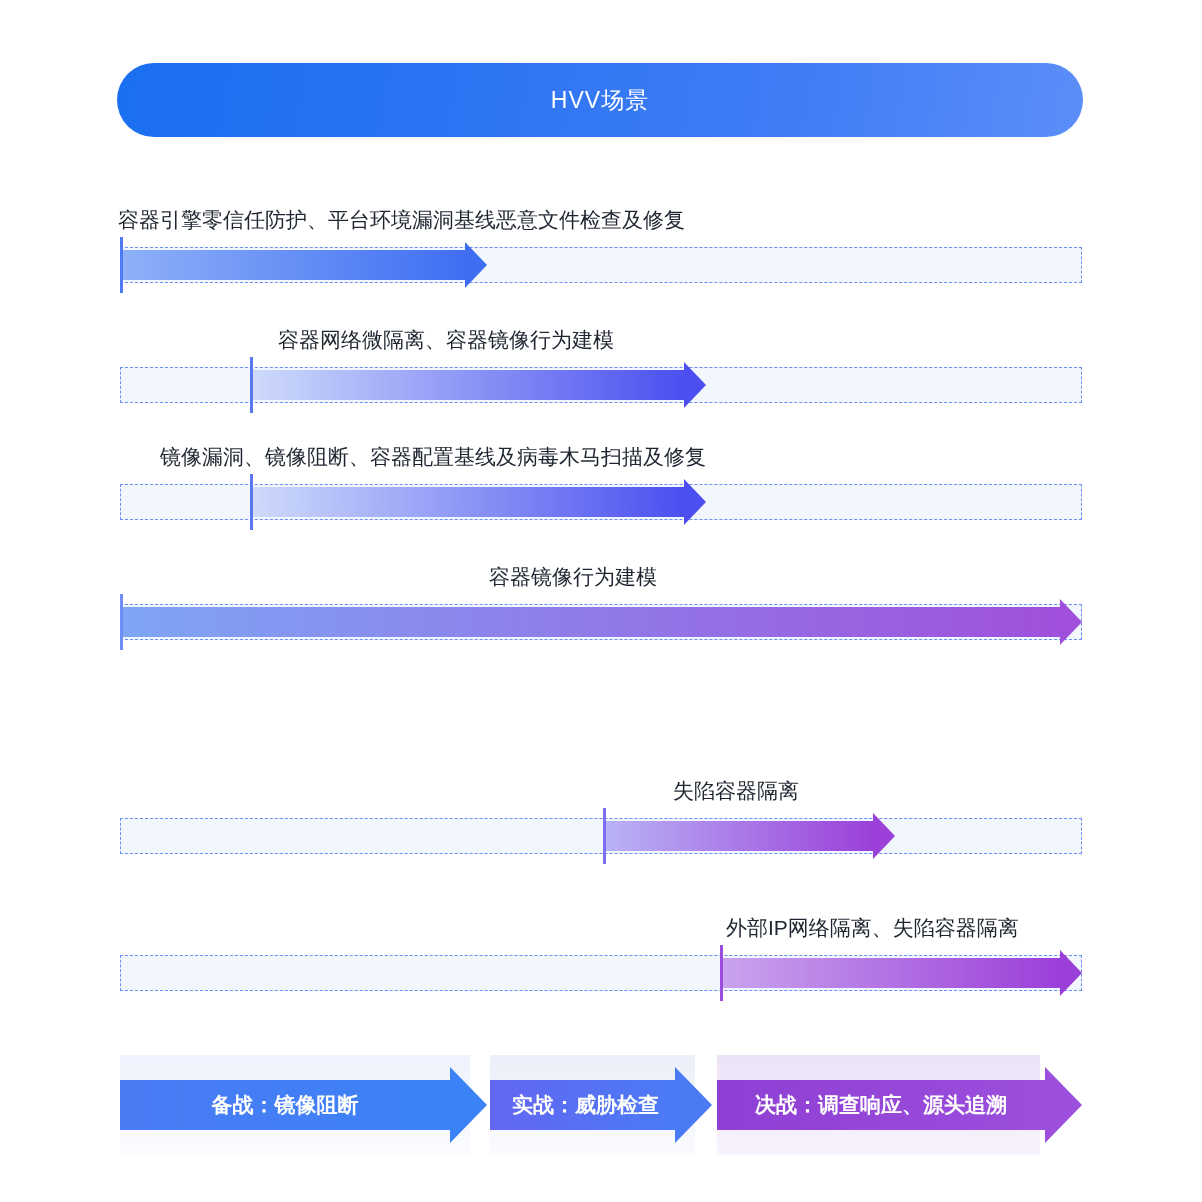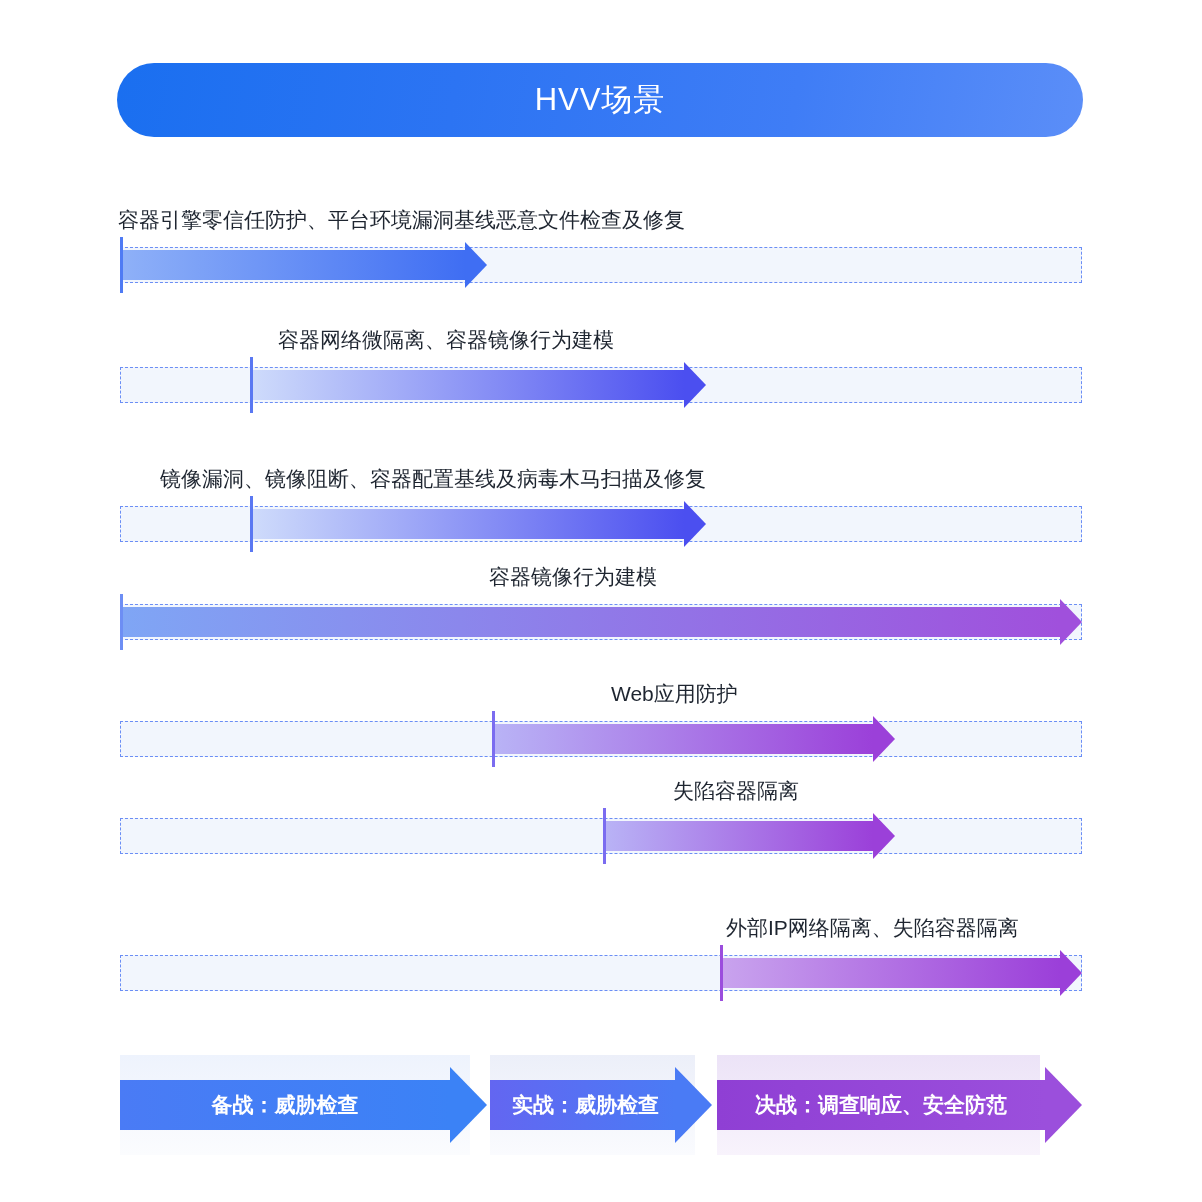--- a/index.html
+++ b/index.html
@@ -21,21 +21,21 @@
     width: 966px;
     height: 74px;
     border-radius: 37px;
     background: linear-gradient(100deg, #1a6ff0 0%, #2c74f3 35%, #3f7df6 70%, #5b8ef8 100%);
     display: flex;
     align-items: center;
     justify-content: center;
   }
   .header-title {
     color: #ffffff;
-    font-size: 31px;
+    font-size: 23px;
     letter-spacing: 1px;
     font-weight: 400;
     white-space: nowrap;
   }
 
   
   .rows-area { position: absolute; left: 0; top: 0; width: 1202px; height: 1202px; }
 
   .row { position: absolute; left: 0; width: 1202px; height: 115px; }
 
@@ -148,46 +148,37 @@
     </div>
     <div class="row" style="top: 325px;">
       <div class="row-label" style="left: 278px;">容器网络微隔离、容器镜像行为建模</div>
       <div class="track" style="left: 120px; width: 962px;"></div>
       <div class="arrow" style="left: 250px; width: 434px;">
         <div class="arrow-body" style="background: linear-gradient(90deg, rgb(207, 220, 251) 0%, rgb(75, 79, 240) 100%);"></div>
         <div class="arrow-head" style="border-left: 22px solid rgb(75, 79, 240);"></div>
       </div>
       <div class="tick" style="left: 250px; background: rgb(90, 120, 242);"></div>
     </div>
-    <div class="row" style="top: 442px; margin-top: 22px;">
+    <div class="row" style="top: 442px;">
       <div class="row-label" style="left: 160px;">镜像漏洞、镜像阻断、容器配置基线及病毒木马扫描及修复</div>
       <div class="track" style="left: 120px; width: 962px;"></div>
       <div class="arrow" style="left: 250px; width: 434px;">
         <div class="arrow-body" style="background: linear-gradient(90deg, rgb(207, 220, 251) 0%, rgb(75, 79, 240) 100%);"></div>
         <div class="arrow-head" style="border-left: 22px solid rgb(75, 79, 240);"></div>
       </div>
       <div class="tick" style="left: 250px; background: rgb(90, 120, 242);"></div>
     </div>
     <div class="row" style="top: 562px;">
       <div class="row-label" style="left: 489px;">容器镜像行为建模</div>
       <div class="track" style="left: 120px; width: 962px;"></div>
       <div class="arrow" style="left: 120px; width: 940px;">
         <div class="arrow-body" style="background: linear-gradient(90deg, rgb(127, 166, 245) 0%, rgb(160, 80, 220) 100%);"></div>
         <div class="arrow-head" style="border-left: 22px solid rgb(160, 80, 220);"></div>
       </div>
       <div class="tick" style="left: 120px; background: rgb(109, 142, 244);"></div>
-    </div>
-    <div class="row" style="top: 679px;">
-      <div class="row-label" style="left: 611px;">Web应用防护</div>
-      <div class="track" style="left: 120px; width: 962px;"></div>
-      <div class="arrow" style="left: 492px; width: 381px;">
-        <div class="arrow-body" style="background: linear-gradient(90deg, rgb(185, 180, 246) 0%, rgb(155, 64, 217) 100%);"></div>
-        <div class="arrow-head" style="border-left: 22px solid rgb(155, 64, 217);"></div>
-      </div>
-      <div class="tick" style="left: 492px; background: rgb(123, 108, 240);"></div>
     </div>
     <div class="row" style="top: 776px;">
       <div class="row-label" style="left: 673px;">失陷容器隔离</div>
       <div class="track" style="left: 120px; width: 962px;"></div>
       <div class="arrow" style="left: 603px; width: 270px;">
         <div class="arrow-body" style="background: linear-gradient(90deg, rgb(185, 180, 246) 0%, rgb(155, 64, 217) 100%);"></div>
         <div class="arrow-head" style="border-left: 22px solid rgb(155, 64, 217);"></div>
       </div>
       <div class="tick" style="left: 603px; background: rgb(123, 108, 240);"></div>
     </div>
@@ -200,27 +191,27 @@
       </div>
       <div class="tick" style="left: 720px; background: rgb(155, 77, 221);"></div>
     </div>
   </div>
 
 <div class="phases" id="phases">
     <div class="phase-panel" style="left: 120px; width: 350px; background: linear-gradient(rgb(238, 243, 253) 0%, rgb(251, 252, 254) 100%);"></div>
     <div class="phase-arrow" style="left: 120px; width: 330px;">
       <div class="phase-body" style="background: linear-gradient(90deg, rgb(74, 123, 245) 0%, rgb(59, 130, 246) 100%);"></div>
       <div class="phase-head" style="border-left: 37px solid rgb(59, 130, 246);"></div>
-      <div class="phase-text">备战：威胁检查</div>
+      <div class="phase-text">备战：镜像阻断</div>
     </div>
     <div class="phase-panel" style="left: 490px; width: 205px; background: linear-gradient(rgb(236, 239, 249) 0%, rgb(250, 251, 254) 100%);"></div>
     <div class="phase-arrow" style="left: 490px; width: 185px; padding-left: 6px;">
       <div class="phase-body" style="background: linear-gradient(90deg, rgb(99, 102, 241) 0%, rgb(74, 123, 245) 100%);"></div>
       <div class="phase-head" style="border-left: 37px solid rgb(74, 123, 245);"></div>
       <div class="phase-text">实战：威胁检查</div>
     </div>
     <div class="phase-panel" style="left: 717px; width: 323px; background: linear-gradient(rgb(236, 227, 247) 0%, rgb(248, 243, 252) 100%);"></div>
     <div class="phase-arrow" style="left: 717px; width: 328px;">
       <div class="phase-body" style="background: linear-gradient(90deg, rgb(143, 63, 212) 0%, rgb(155, 79, 220) 100%);"></div>
       <div class="phase-head" style="border-left: 37px solid rgb(155, 79, 220);"></div>
-      <div class="phase-text">决战：调查响应、安全防范</div>
+      <div class="phase-text">决战：调查响应、源头追溯</div>
     </div>
   </div>
 
 </body></html>

